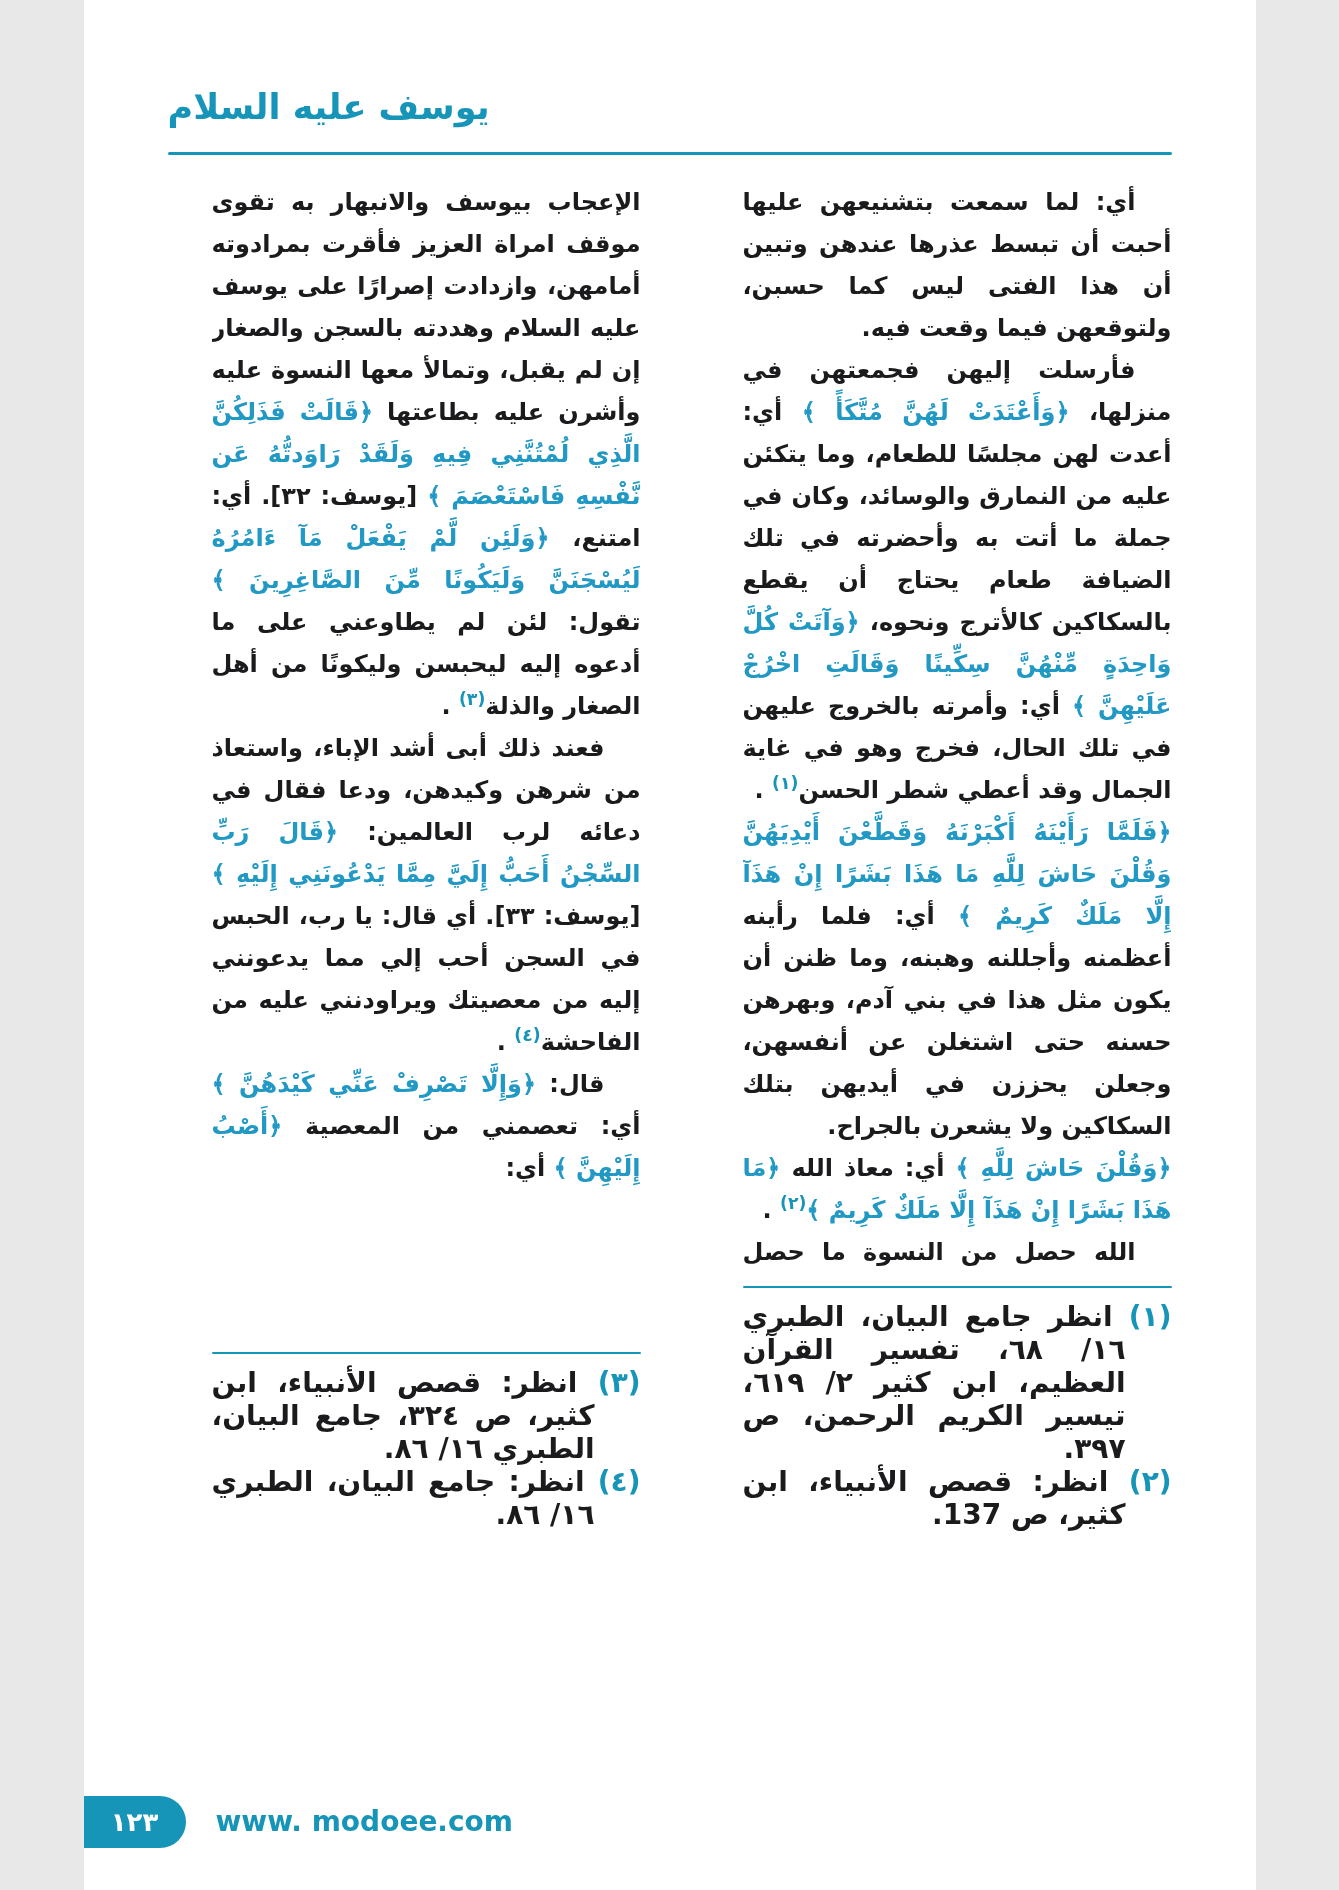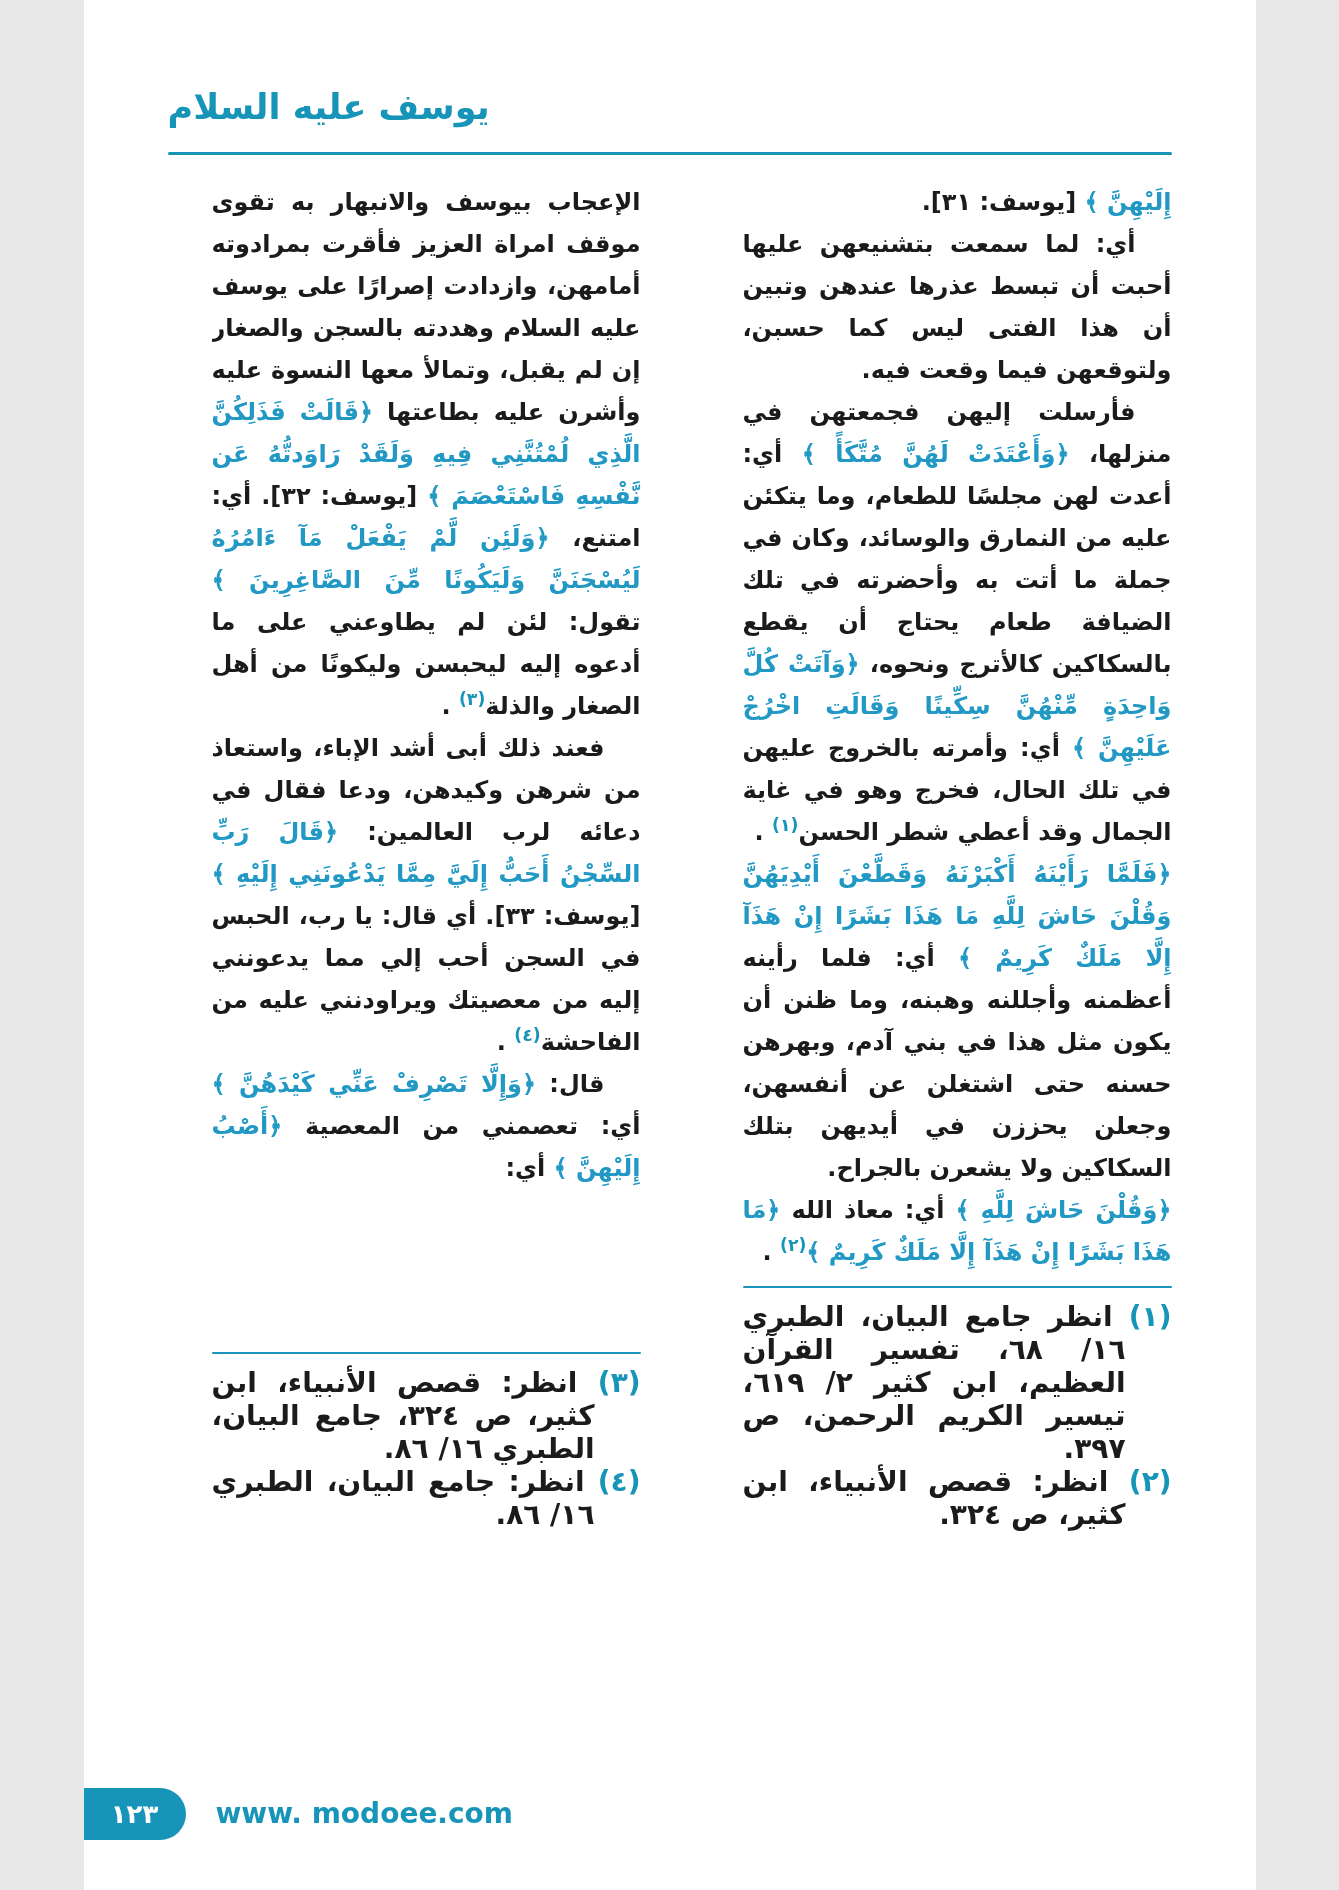--- a/index.html
+++ b/index.html
@@ -81,21 +81,21 @@
     font-size:28px;
     font-weight:700;
     line-height:33px;
     color:var(--body);
     text-align:justify;
     padding-right:46px;
     text-indent:-46px;
   }
   .fn-num{color:var(--accent);}
   
-  .page-footer{position:absolute;left:0;bottom:8px;width:100%;height:110px;}
+  .page-footer{position:absolute;left:0;bottom:0;width:100%;height:110px;}
   .page-number-badge{
     position:absolute;
     left:0;bottom:42px;
     width:102px;height:52px;
     background:var(--accent);
     border-radius:0 28px 28px 0;
     color:#ffffff;
     font-size:26px;
     font-weight:bold;
     display:flex;align-items:center;justify-content:center;
@@ -118,32 +118,31 @@
 
   <header class="page-header">
     <div class="header-title">يوسف عليه السلام</div>
   </header>
   <div class="header-rule"></div>
 
   <main class="columns">
 
     <section class="col col-right">
       <div class="col-body">
-          <p class="para"><span class="run-quran">إِلَيْهِنَّ ﴾</span><span class="run-normal"> [يوسف: ٣١].</span></p>
           <p class="para indent"><span class="run-normal">أي: لما سمعت بتشنيعهن عليها أحبت أن تبسط عذرها عندهن وتبين أن هذا الفتى ليس كما حسبن، ولتوقعهن فيما وقعت فيه.</span></p>
           <p class="para indent"><span class="run-normal">فأرسلت إليهن فجمعتهن في منزلها، </span><span class="run-quran">﴿وَأَعْتَدَتْ لَهُنَّ مُتَّكَأً ﴾</span><span class="run-normal"> أي: أعدت لهن مجلسًا للطعام، وما يتكئن عليه من النمارق والوسائد، وكان في جملة ما أتت به وأحضرته في تلك الضيافة طعام يحتاج أن يقطع بالسكاكين كالأترج ونحوه، </span><span class="run-quran">﴿وَآتَتْ كُلَّ وَاحِدَةٍ مِّنْهُنَّ سِكِّينًا وَقَالَتِ اخْرُجْ عَلَيْهِنَّ ﴾</span><span class="run-normal"> أي: وأمرته بالخروج عليهن في تلك الحال، فخرج وهو في غاية الجمال وقد أعطي شطر الحسن</span><span class="run-fnref">(١)</span><span class="run-normal"> .</span></p>
           <p class="para"><span class="run-quran">﴿فَلَمَّا رَأَيْنَهُ أَكْبَرْنَهُ وَقَطَّعْنَ أَيْدِيَهُنَّ وَقُلْنَ حَاشَ لِلَّهِ مَا هَذَا بَشَرًا إِنْ هَذَآ إِلَّا مَلَكٌ كَرِيمٌ ﴾</span><span class="run-normal"> أي: فلما رأينه أعظمنه وأجللنه وهبنه، وما ظنن أن يكون مثل هذا في بني آدم، وبهرهن حسنه حتى اشتغلن عن أنفسهن، وجعلن يحززن في أيديهن بتلك السكاكين ولا يشعرن بالجراح.</span></p>
           <p class="para"><span class="run-quran">﴿وَقُلْنَ حَاشَ لِلَّهِ ﴾</span><span class="run-normal"> أي: معاذ الله </span><span class="run-quran">﴿مَا هَذَا بَشَرًا إِنْ هَذَآ إِلَّا مَلَكٌ كَرِيمٌ ﴾</span><span class="run-fnref">(٢)</span><span class="run-normal"> .</span></p>
           <p class="para indent"><span class="run-normal">الله حصل من النسوة ما حصل من</span></p>
         </div>
       <div class="footnotes">
         <div class="fn-rule"></div>
         <div class="fn-list">
             <div class="footnote"><span class="fn-num">(١) </span><span class="fn-text">انظر جامع البيان، الطبري ١٦/ ٦٨، تفسير القرآن العظيم، ابن كثير ٢/ ٦١٩، تيسير الكريم الرحمن، ص ٣٩٧.</span></div>
-            <div class="footnote"><span class="fn-num">(٢) </span><span class="fn-text">انظر: قصص الأنبياء، ابن كثير، ص ٣٢٤.</span></div>
+            <div class="footnote"><span class="fn-num">(٢) </span><span class="fn-text">انظر: قصص الأنبياء، ابن كثير، ص 137.</span></div>
           </div>
       </div>
     </section>
 
     <section class="col col-left">
       <div class="col-body">
           <p class="para"><span class="run-normal">الإعجاب بيوسف والانبهار به تقوى موقف امراة العزيز فأقرت بمرادوته أمامهن، وازدادت إصرارًا على يوسف عليه السلام وهددته بالسجن والصغار إن لم يقبل، وتمالأ معها النسوة عليه وأشرن عليه بطاعتها </span><span class="run-quran">﴿قَالَتْ فَذَلِكُنَّ الَّذِي لُمْتُنَّنِي فِيهِ وَلَقَدْ رَاوَدتُّهُ عَن نَّفْسِهِ فَاسْتَعْصَمَ ﴾</span><span class="run-normal"> [يوسف: ٣٢]. أي: امتنع، </span><span class="run-quran">﴿وَلَئِن لَّمْ يَفْعَلْ مَآ ءَامُرُهُ لَيُسْجَنَنَّ وَلَيَكُونًا مِّنَ الصَّاغِرِينَ ﴾</span><span class="run-normal"> تقول: لئن لم يطاوعني على ما أدعوه إليه ليحبسن وليكونًا من أهل الصغار والذلة</span><span class="run-fnref">(٣)</span><span class="run-normal"> .</span></p>
           <p class="para indent"><span class="run-normal">فعند ذلك أبى أشد الإباء، واستعاذ من شرهن وكيدهن، ودعا فقال في دعائه لرب العالمين: </span><span class="run-quran">﴿قَالَ رَبِّ السِّجْنُ أَحَبُّ إِلَيَّ مِمَّا يَدْعُونَنِي إِلَيْهِ ﴾</span><span class="run-normal"> [يوسف: ٣٣]. أي قال: يا رب، الحبس في السجن أحب إلي مما يدعونني إليه من معصيتك ويراودنني عليه من الفاحشة</span><span class="run-fnref">(٤)</span><span class="run-normal"> .</span></p>
           <p class="para indent"><span class="run-normal">قال: </span><span class="run-quran">﴿وَإِلَّا تَصْرِفْ عَنِّي كَيْدَهُنَّ ﴾</span><span class="run-normal"> أي: تعصمني من المعصية </span><span class="run-quran">﴿أَصْبُ إِلَيْهِنَّ ﴾</span><span class="run-normal"> أي:</span></p>
         </div>

